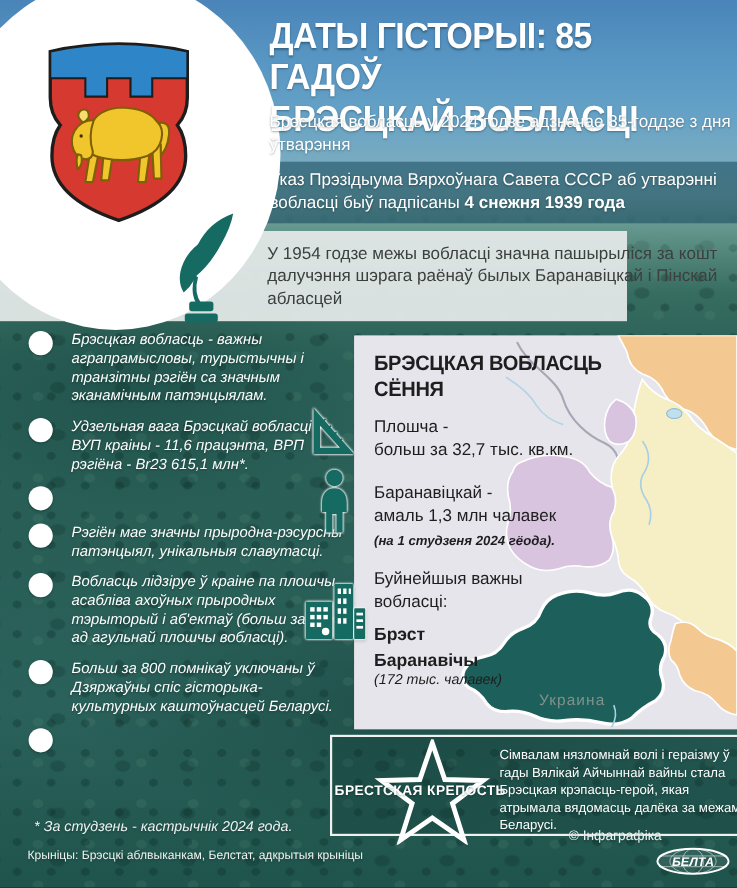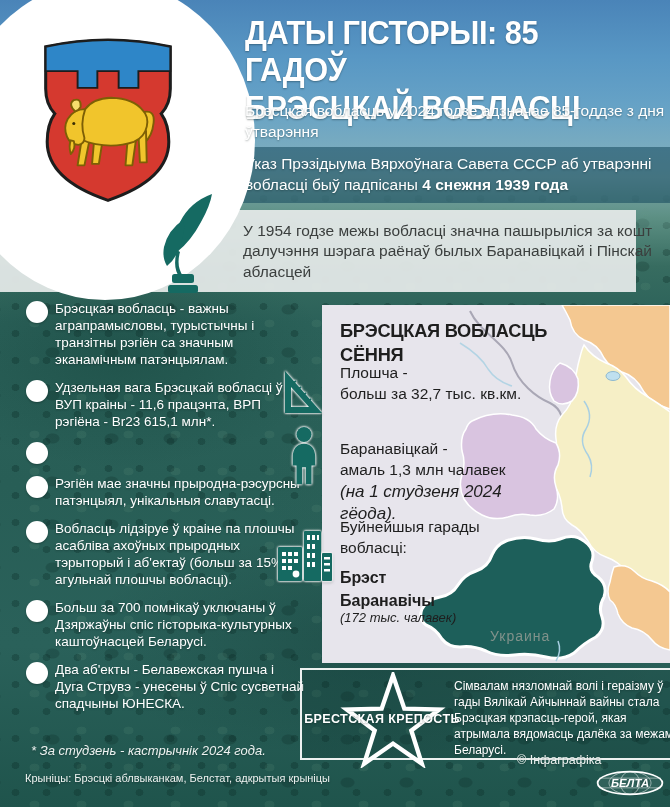--- a/index.html
+++ b/index.html
@@ -31,49 +31,49 @@
   .title{position:absolute;left:245px;top:14px;margin:0;color:#fff;font-size:33px;
     font-weight:700;line-height:1.13;letter-spacing:-.5px;transform:scaleX(.93);transform-origin:left top;}
   .lead{position:absolute;left:245px;top:101px;width:432px;margin:0;color:#fff;
     font-size:15.5px;line-height:1.35;}
   .decree-strip{position:absolute;left:0;top:147px;width:670px;height:56px;
     background:rgba(15,67,88,.52);}
   .decree{position:absolute;left:245px;top:7px;width:430px;margin:0;color:#fff;
     font-size:15.5px;line-height:1.35;}
   .decree b{font-weight:700;}
   
-  .band-1954{position:absolute;left:0;top:210px;width:636px;height:82px;
+  .band-1954{position:absolute;left:0;top:210px;width:570px;height:82px;
     background:rgba(227,232,231,.95);}
   .note-1954{position:absolute;left:243px;top:11px;width:432px;margin:0;color:#3b3f3e;
     font-size:15.5px;line-height:1.32;}
   
   .emblem-circle{position:absolute;left:-45px;top:-20px;width:300px;height:320px;
     background:#fff;border-radius:50%;}
   .coat{position:absolute;left:32px;top:24px;}
   .quill{position:absolute;left:150px;top:192px;}
   
   .facts{position:absolute;left:26px;top:300px;width:286px;display:flex;
     flex-direction:column;gap:11px;}
-  .fact{display:flex;gap:7px;}
+  .fact{display:flex;gap:17px;font-style:italic;}
   .fact .dot{flex:0 0 auto;width:22px;height:22px;border-radius:50%;background:#fff;
     margin-top:1px;box-shadow:0 1px 2px rgba(0,20,18,.35);}
   .fact p{margin:0;color:#fff;font-size:13.5px;line-height:1.26;width:250px;}
   .footnote{position:absolute;left:31px;top:743px;margin:0;color:#eef3f1;
     font-size:13px;font-style:italic;}
   .sources{position:absolute;left:25px;top:772px;margin:0;color:#eef3f1;font-size:11px;text-align:center;}
   
   .panel{position:absolute;left:322px;top:305px;width:348px;height:358px;background:#e7e5ec;}
   .map-svg{position:absolute;left:0;top:0;}
   .panel-text{position:absolute;left:18px;top:0;width:200px;z-index:2;color:#1e1e1e;}
   .p-title{position:absolute;left:0;top:14px;margin:0;font-size:19px;font-weight:700;
     line-height:1.25;letter-spacing:-.3px;transform:scaleX(.96);transform-origin:left top;width:230px;}
   .p-block{position:absolute;left:0;margin:0;font-size:15.5px;line-height:1.35;width:195px;}
-  .p-area{top:58px;}
+  .p-area{top:74px;}
   .p-pop{top:134px;}
-  .p-note{font-size:17px;font-style:italic;line-height:1.3;}
+  .p-note{font-size:12px;font-style:italic;line-height:1.3;font-weight:bold;}
   .p-cities-label{top:212px;}
   .p-cities{position:absolute;left:0;top:264px;width:195px;}
   .city{margin-bottom:5px;}
   .city .c-name{margin:0;font-size:16px;font-weight:700;line-height:1.12;}
   .city .c-pop{margin:0;font-size:13px;font-style:italic;line-height:1.2;}
   .map-ukraine{font-size:14px;letter-spacing:1px;fill:#aaa79f;opacity:.7;}
   .panel-icon{position:absolute;z-index:3;
     filter:drop-shadow(0 0 1.2px #fff) drop-shadow(0 0 1.2px #fff) drop-shadow(0 1px 1px rgba(0,20,18,.25));}
   .icon-ruler{left:278px;top:371px;}
   .icon-person{left:284px;top:426px;}
@@ -151,25 +151,24 @@
     <div class="fact">
       <span class="dot"></span>
       <p class="shadowed">Рэгіён мае значны прыродна-рэсурсны патэнцыял, унікальныя славутасці.</p>
       </div>
     <div class="fact">
       <span class="dot"></span>
       <p class="shadowed">Вобласць лідзіруе ў краіне па плошчы асабліва ахоўных прыродных тэрыторый і аб'ектаў (больш за 15% ад агульнай плошчы вобласці).</p>
       </div>
     <div class="fact">
       <span class="dot"></span>
-      <p class="shadowed">Больш за 700 помнікаў уключаны ў Дзяржаўны спіс гісторыка-культурных каштоўнасцей Беларусі.</p>
-      </div>
-    <div class="fact">
-      <span class="dot"></span>
-      <p class="shadowed">Два аб'екты - Белавежская пушча і Дуга Струвэ - унесены ў Спіс сусветнай спадчыны ЮНЕСКА.</p>
+      <p class="shadowed">Больш за 800 помнікаў уключаны ў Дзяржаўны спіс гісторыка-культурных каштоўнасцей Беларусі.</p>
+      </div>
+    <div class="fact">
+      <span class="dot"></span>
       </div>
   </div>
 
   <p class="footnote shadowed">* За студзень - кастрычнік 2024 года.</p>
   <p class="sources shadowed">Крыніцы: Брэсцкі аблвыканкам, Белстат, адкрытыя крыніцы</p>
 
   <div class="panel">
     <svg class="map-svg" width="348" height="358" viewBox="0 0 348 358">
       <rect x="0" y="0" width="348" height="358" fill="#e7e5ec"></rect>
       <path d="M148 6 C158 28 184 38 190 58 C196 78 214 92 228 98 C240 104 243 116 238 128" fill="none" stroke="#a9a7b5" stroke-width="2"></path>
@@ -187,21 +186,21 @@
     </svg>
 
     <div class="panel-text">
       <h2 class="p-title"><span>БРЭСЦКАЯ ВОБЛАСЦЬ</span><br>
         <span>СЁННЯ</span></h2>
       <p class="p-block p-area"><span>Плошча -</span><br>
         <span>больш за 32,7 тыс. кв.км.</span></p>
       <p class="p-block p-pop"><span>Баранавіцкай -</span><br>
         <span>амаль 1,3 млн чалавек</span><br>
         <span class="p-note">(на 1 студзеня 2024 гёода).</span></p>
-      <p class="p-block p-cities-label"><span>Буйнейшыя гарады</span><br>
+      <p class="p-block p-cities-label"><span>Буйнейшыя важны</span><br>
         <span>вобласці:</span></p>
       <div class="p-cities">
         <div class="city">
           <p class="c-name">Брэст</p>
         </div>
         <div class="city">
           <p class="c-name">Баранавічы</p>
           <p class="c-pop">(172 тыс. чалавек)</p>
         </div>
       </div>

